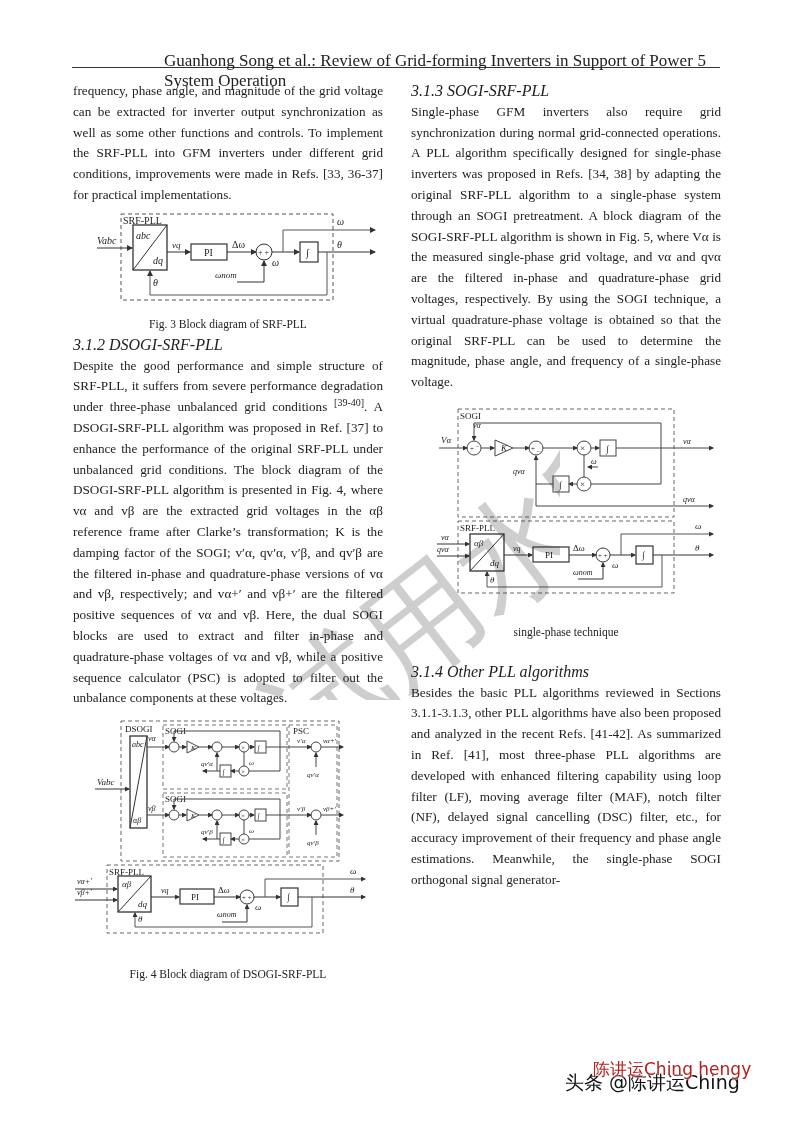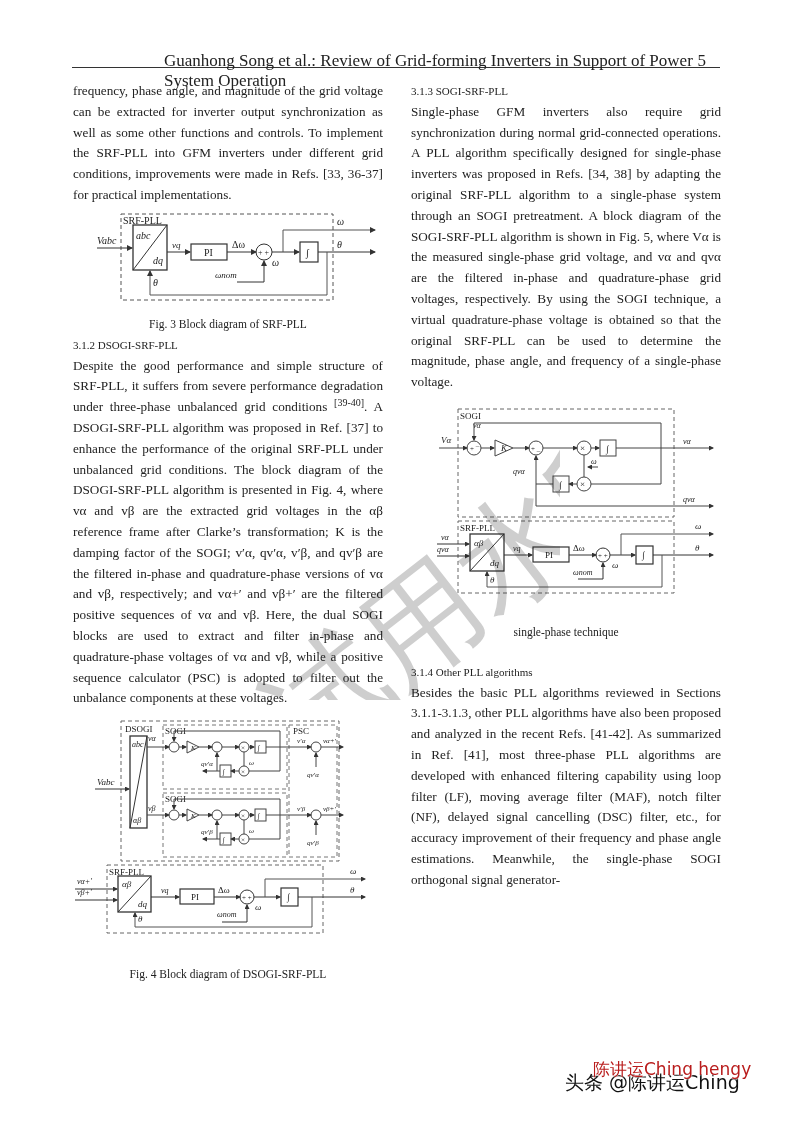--- a/index.html
+++ b/index.html
@@ -5,21 +5,21 @@
   html,body{margin:0;padding:0;background:#fff;}
   body{width:794px;height:1123px;position:relative;overflow:hidden;font-family:"Liberation Serif","DejaVu Serif",serif;color:#222;}
   .header{position:absolute;left:72px;top:51px;width:648px;height:16px;font-size:17px;border-bottom:1px solid #333;}
   .header .title{position:absolute;left:92px;top:0;}
   .header .pno{position:absolute;right:14px;top:0;}
   .col{position:absolute;width:310px;font-size:13.2px;line-height:20.8px;}
   .col.left{left:73px;top:81px;}
   .col.right{left:411px;top:81px;}
   .p{text-align:justify;margin:0;}
   .p.indent{text-indent:14px;}
-  .h{margin:0;font-size:11px;}
+  .h{margin:0;font-size:16px;font-style:italic;}
   .sup{font-size:10px;vertical-align:super;line-height:0;}
   .fig{position:relative;margin:2px;}
   .cap{text-align:center;font-size:11.5px;line-height:20px;}
   svg text{font-family:"Liberation Serif",serif;fill:#222;}
   svg .it{font-style:italic;}
   .wm{position:absolute;left:200px;top:380px;width:360px;height:320px;pointer-events:none;}
   .wm2{position:absolute;left:565px;top:1070px;font-family:"DejaVu Sans",sans-serif;font-size:19px;color:#111;text-shadow:0 0 2px #fff,0 0 2px #fff;}
   .wm2 .ghost{position:absolute;left:28px;top:-12px;color:#b91c1c;font-size:17px;white-space:nowrap;}
 </style>
 </head>

